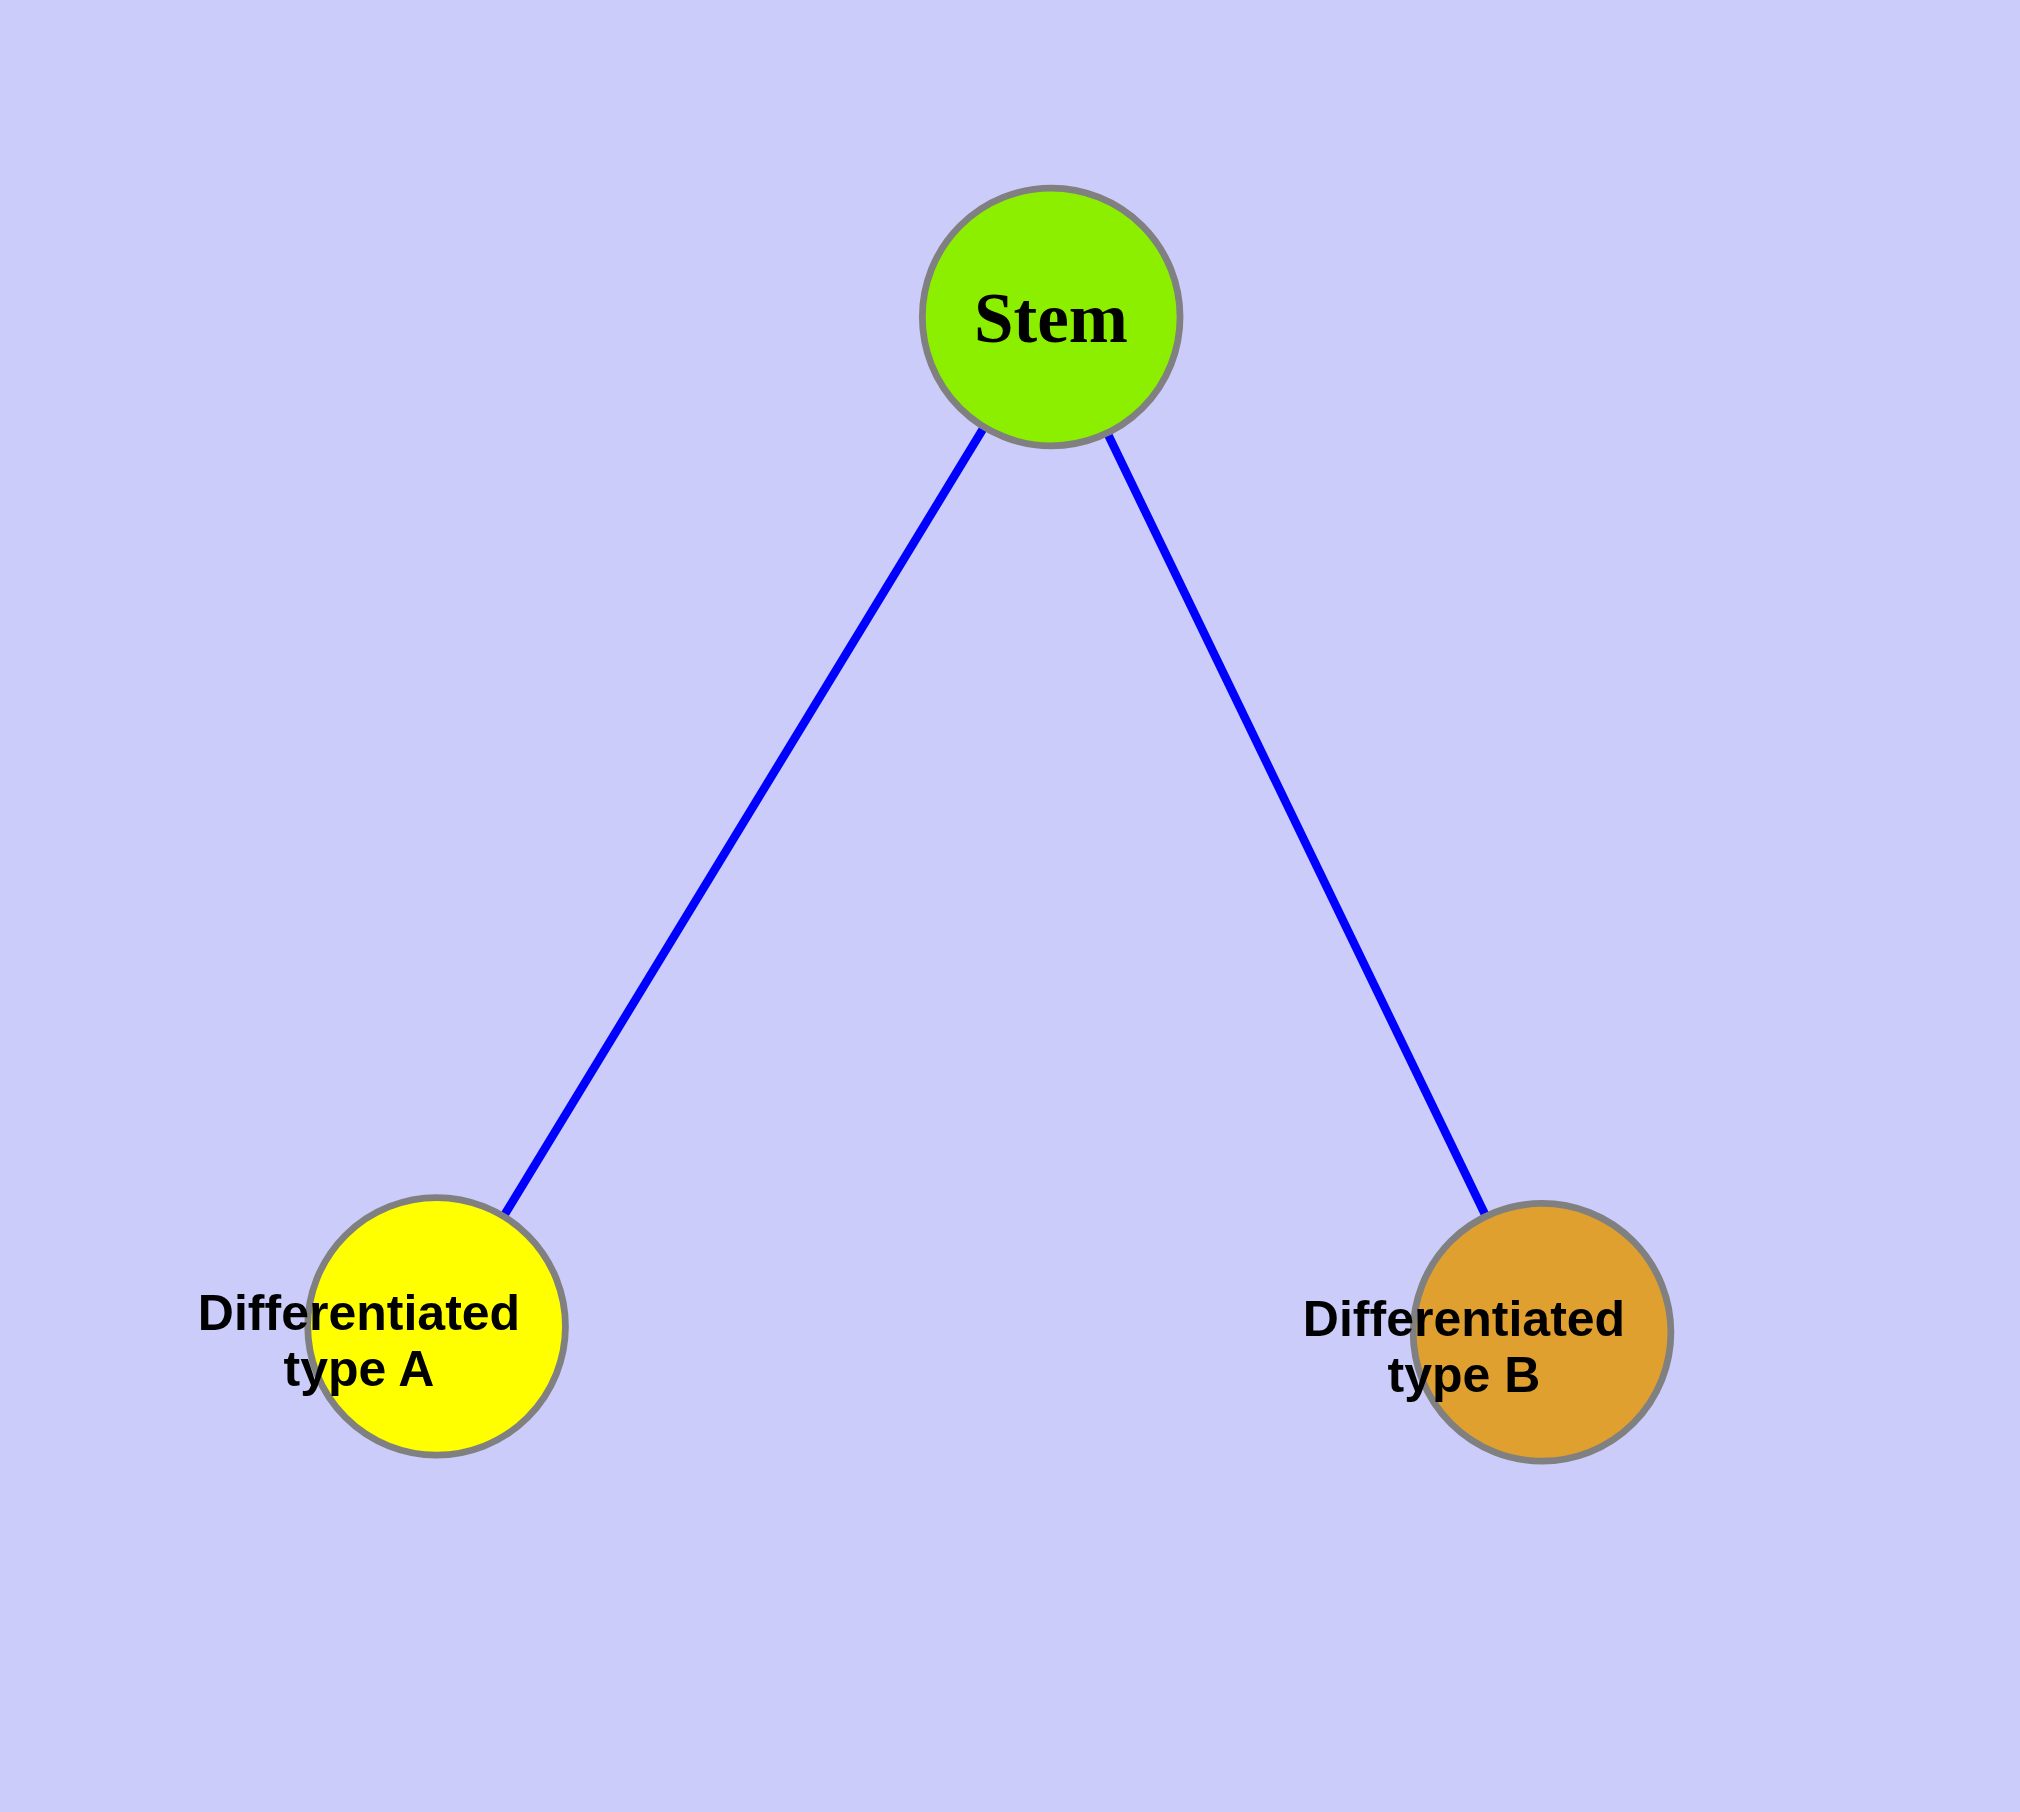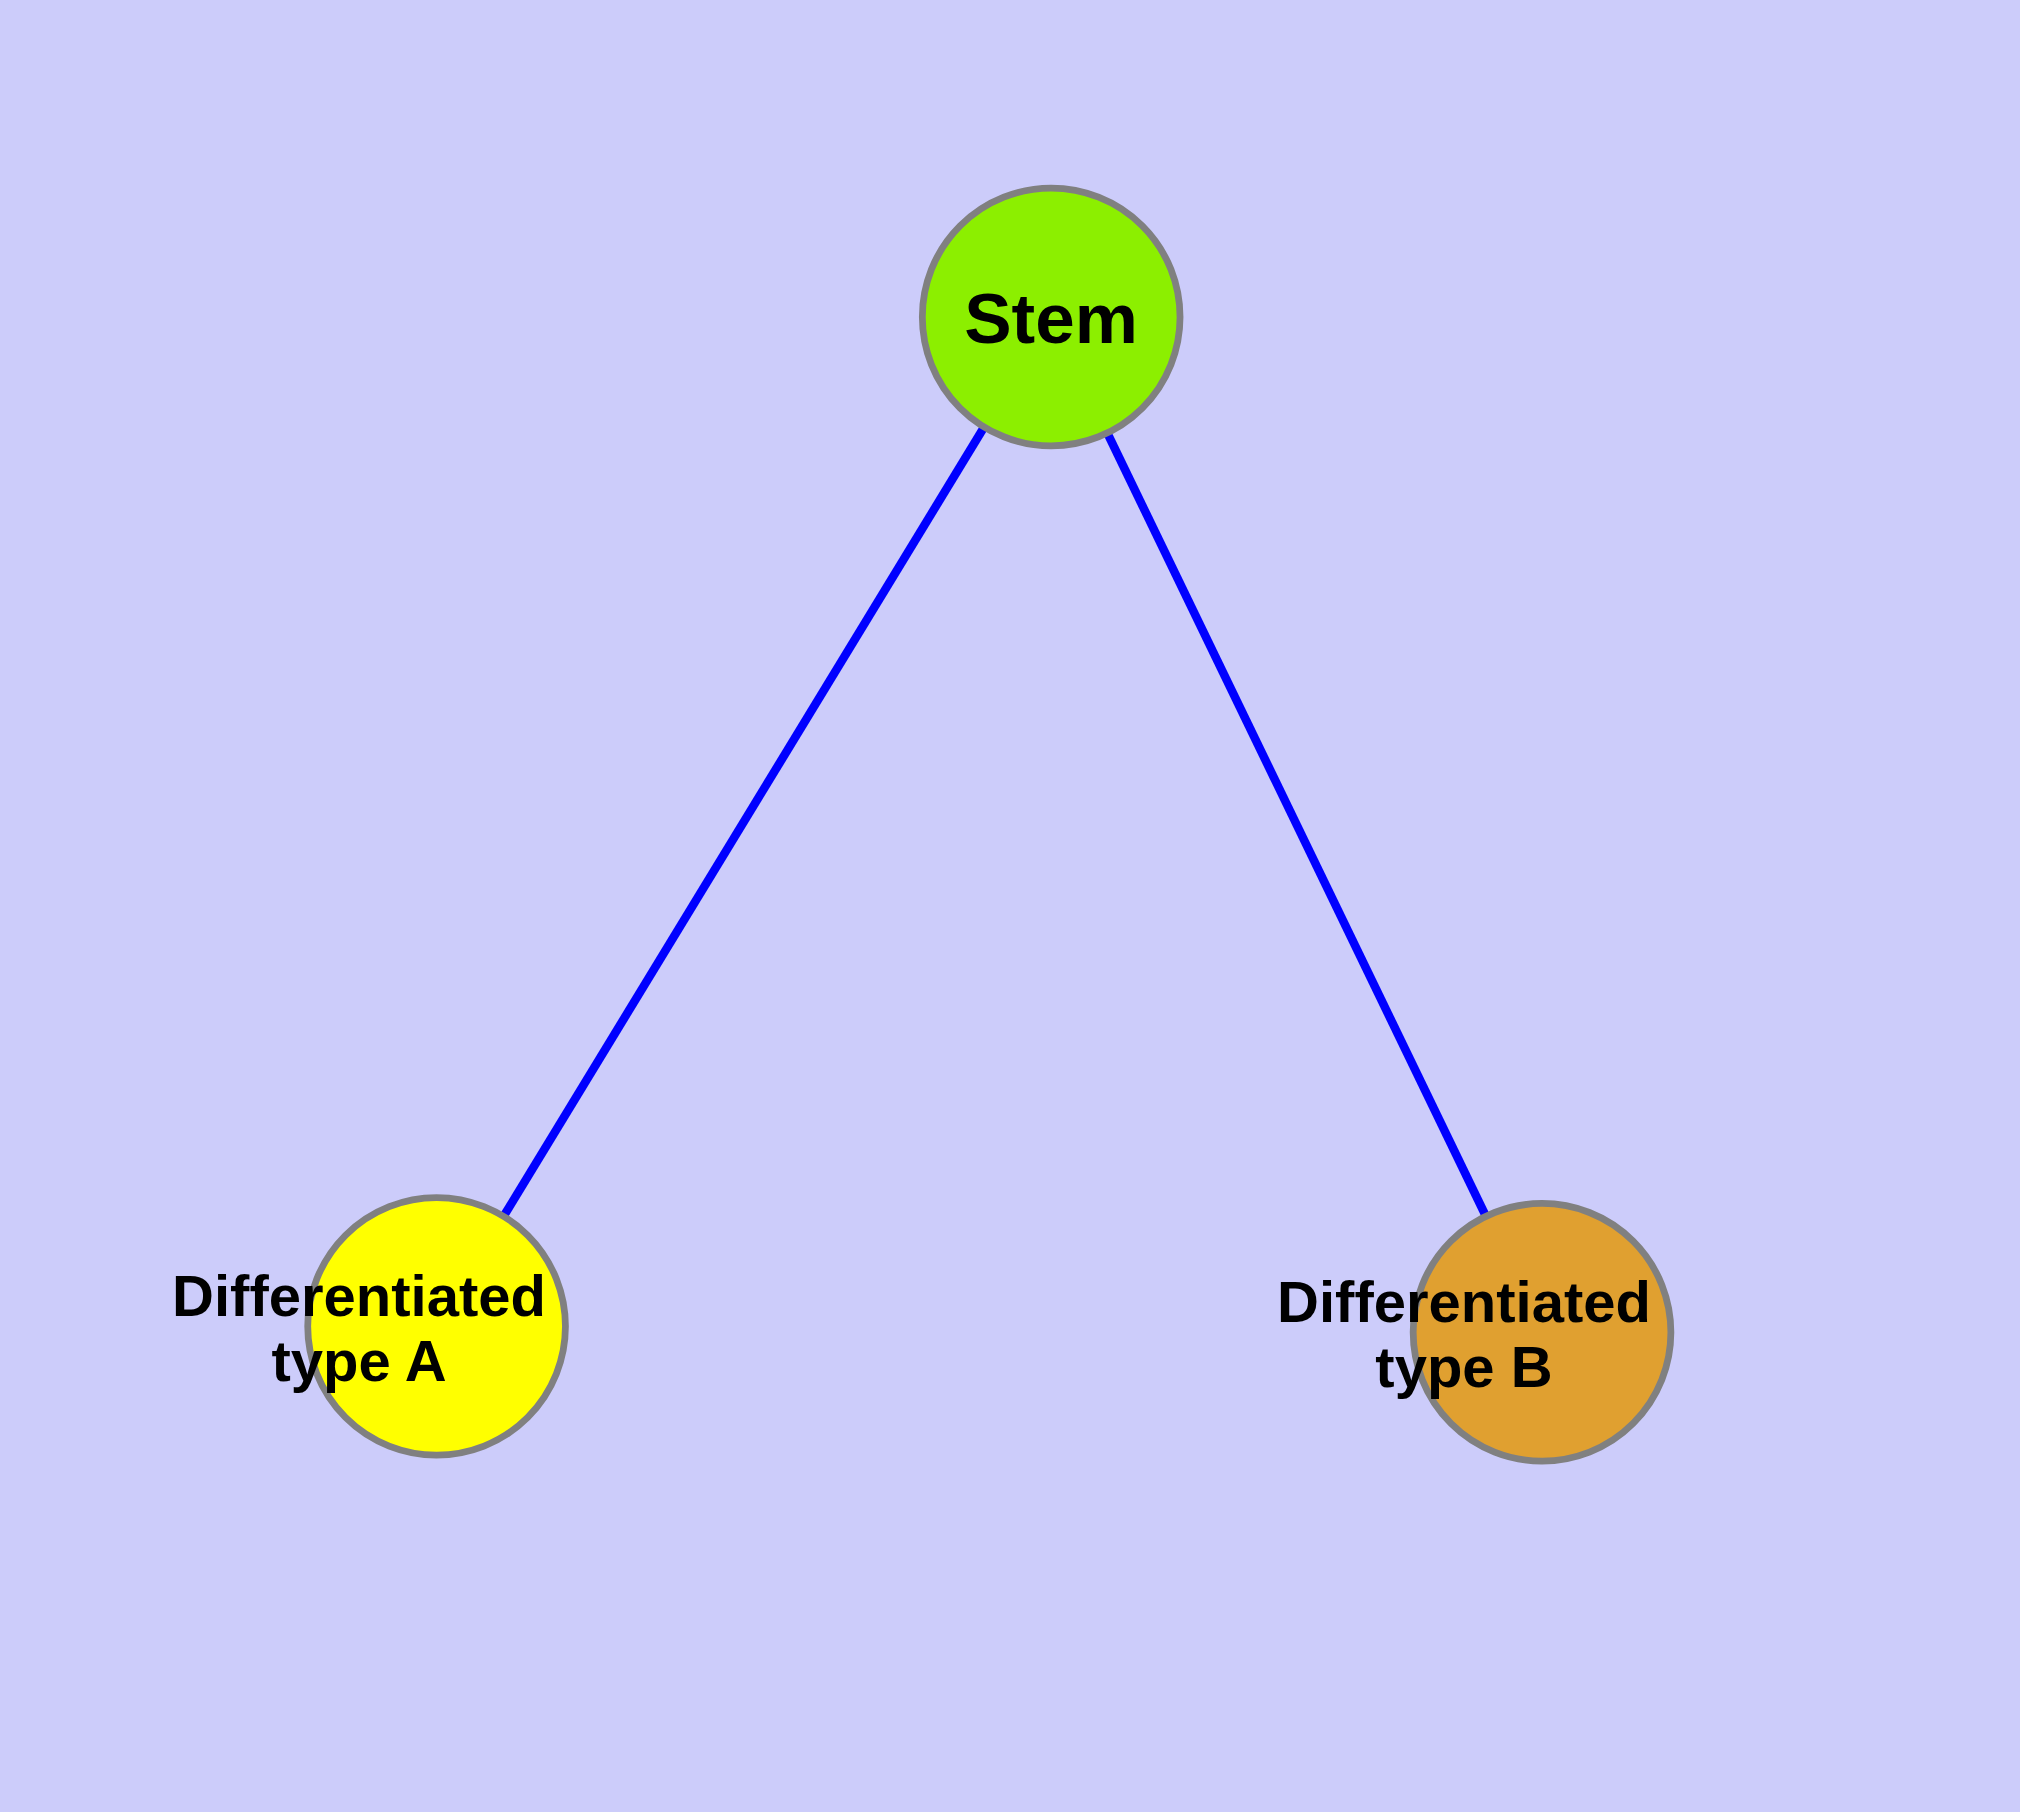--- a/index.html
+++ b/index.html
@@ -28,23 +28,25 @@
     font-family: "Liberation Sans", sans-serif;
     font-weight: bold;
     text-align: center;
     line-height: 1.12;
     white-space: pre;
     pointer-events: none;
     transform: translate(-50%, -50%);
   }
   .label-stem {
     font-size: 71px;
+    font-family: Liberation Serif, serif;
   }
   .label-leaf {
-    font-size: 58px;
+    font-size: 50px;
+    margin-top: 12px;
   }
 </style>
 </head>
 <body>
 
 <div id="canvas" style="width: 2021px; height: 1812px; background: rgb(204, 204, 250);">
 
   <svg id="graph-svg" viewBox="0 0 2384 2138" preserveAspectRatio="none" aria-hidden="true">
     <g>
       <line id="edge-0" x1="1162.0045451125206" y1="502.12770589101785" x2="592.9954548874794" y2="1436.8722941089823" stroke="#0000ff" stroke-width="10"></line>

